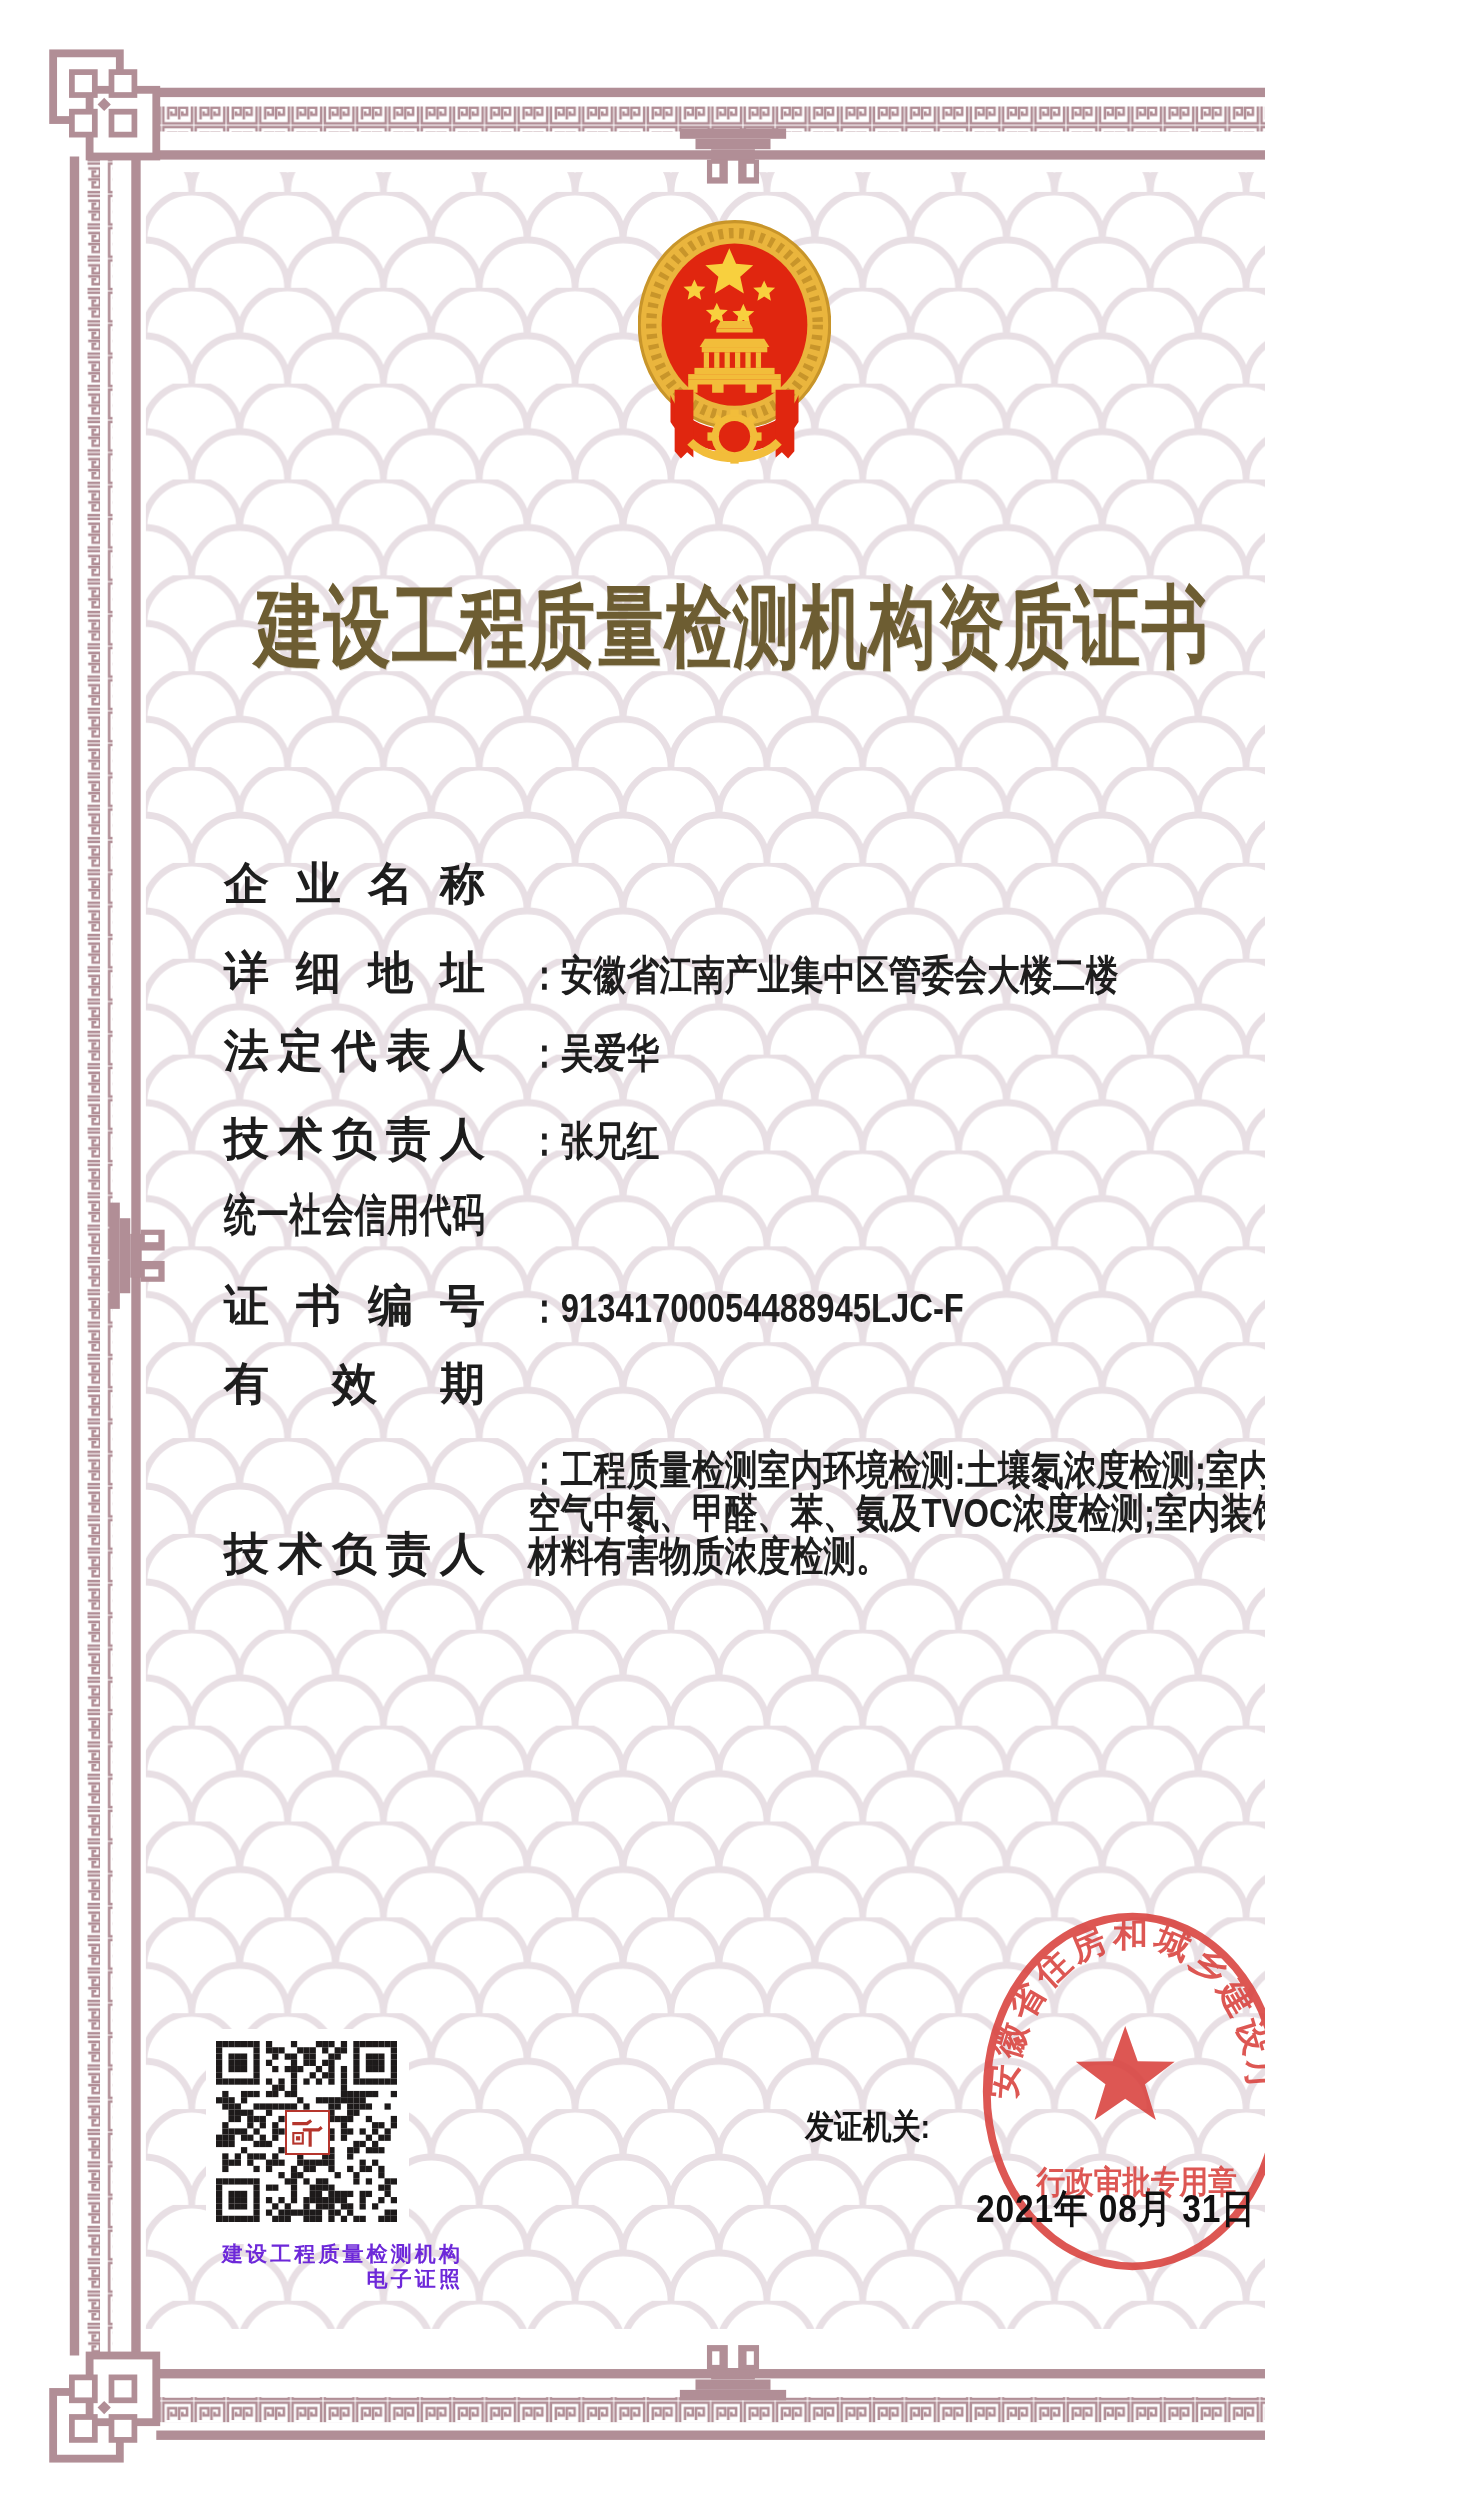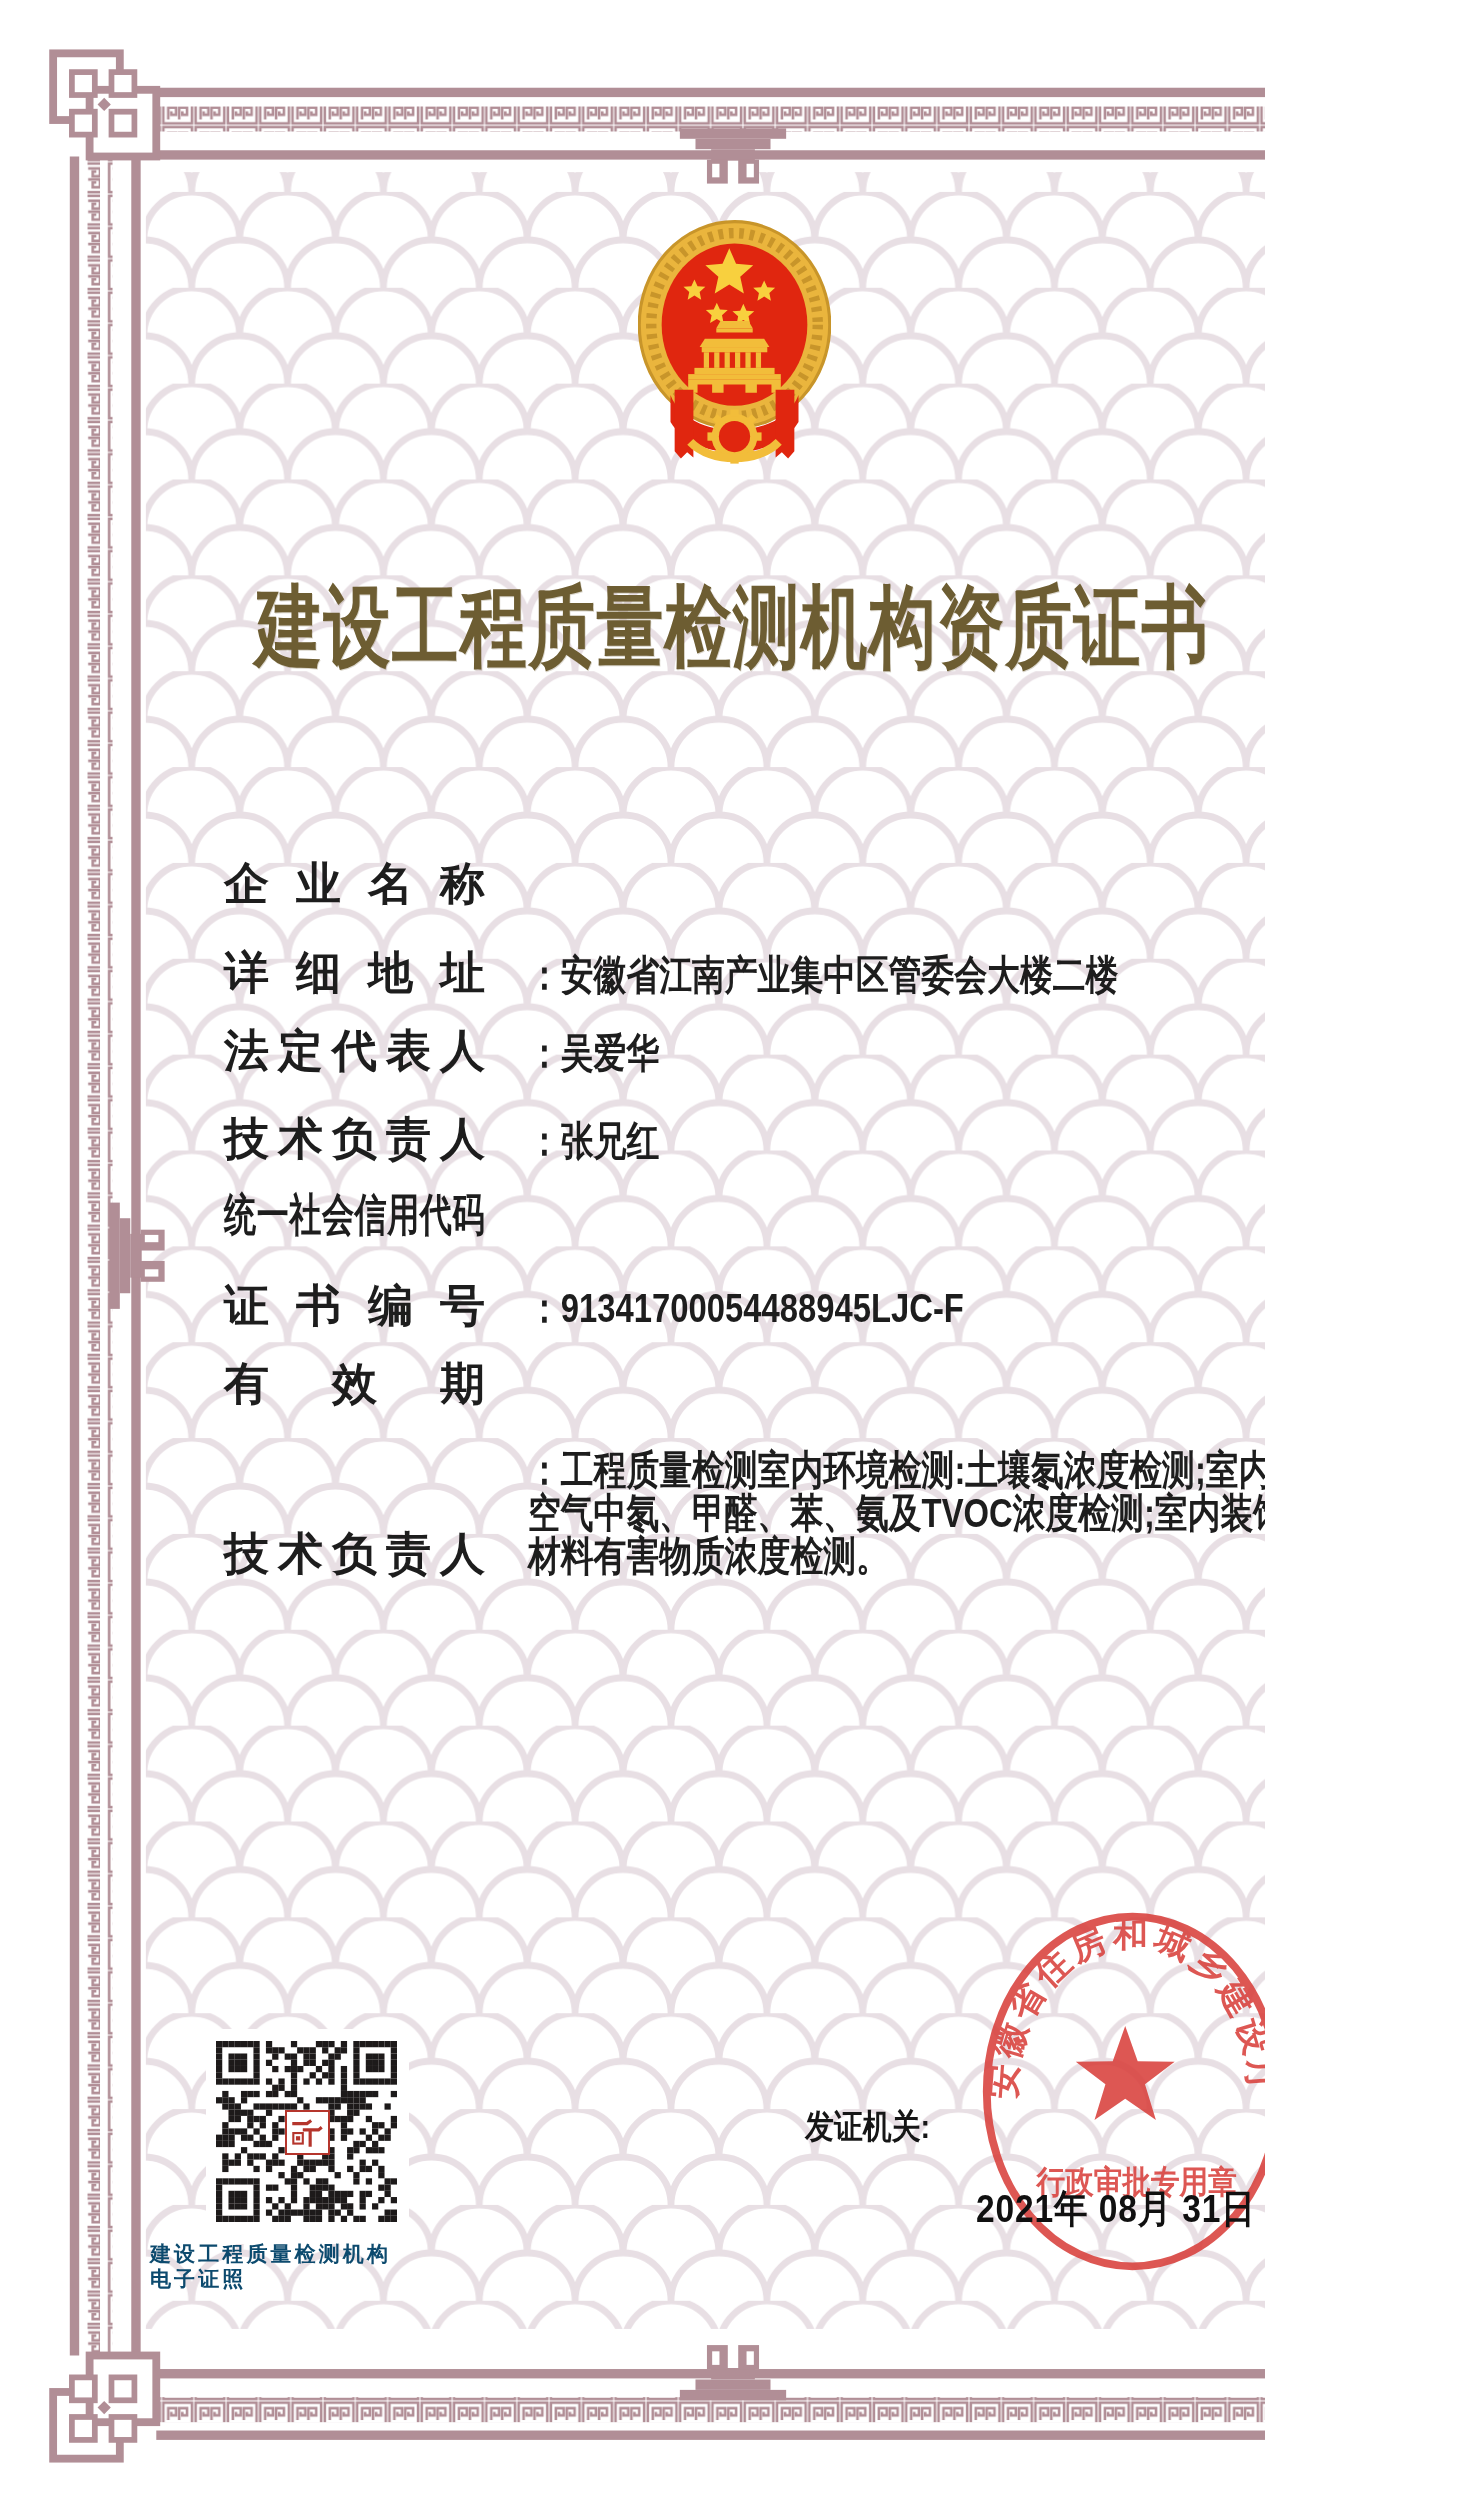--- a/index.html
+++ b/index.html
@@ -25,21 +25,21 @@
           font-size:41px;font-weight:600;color:#1d1d1d;line-height:43px;}
   .row-7 .val{padding-top:1px;}
   .r0{top:860px}.r1{top:941px}.r2{top:1019px}.r3{top:1107px}
   .r4{top:1191px}.r5{top:1274px}.r6{top:1360px}.r7{top:1448px}
 
   
   #qrcard{left:206px;top:2029px;width:203px;height:215px;background:#fff;}
   #qrsvg{position:absolute;left:10px;top:12px;}
   #qrlogo{position:absolute;left:79px;top:81px;width:45px;height:45px;background:#fff;
           border:2.6px solid #b5352c;box-sizing:border-box;}
-  .qr-cap{left:150px;width:313px;text-align:left;color:#0c4a6e;
+  .qr-cap{left:150px;width:313px;text-align:right;color:#6d28d9;
           font-family:"Liberation Serif",serif;font-weight:700;font-size:21px;letter-spacing:3.1px;}
   #qrcap1{top:2240px;}
   #qrcap2{top:2265px;}
 
   
   #issuer{left:805px;top:2104px;font-size:34px;font-weight:700;color:#161616;
           transform:scaleX(.85);transform-origin:left top;white-space:nowrap;}
   #issuedate{left:976px;top:2182px;font-size:39px;font-weight:600;color:#101010;
           transform:scaleX(.86);transform-origin:left top;letter-spacing:1px;white-space:nowrap;z-index:6;}
   #sealbox{left:980px;top:1909px;z-index:5;}

